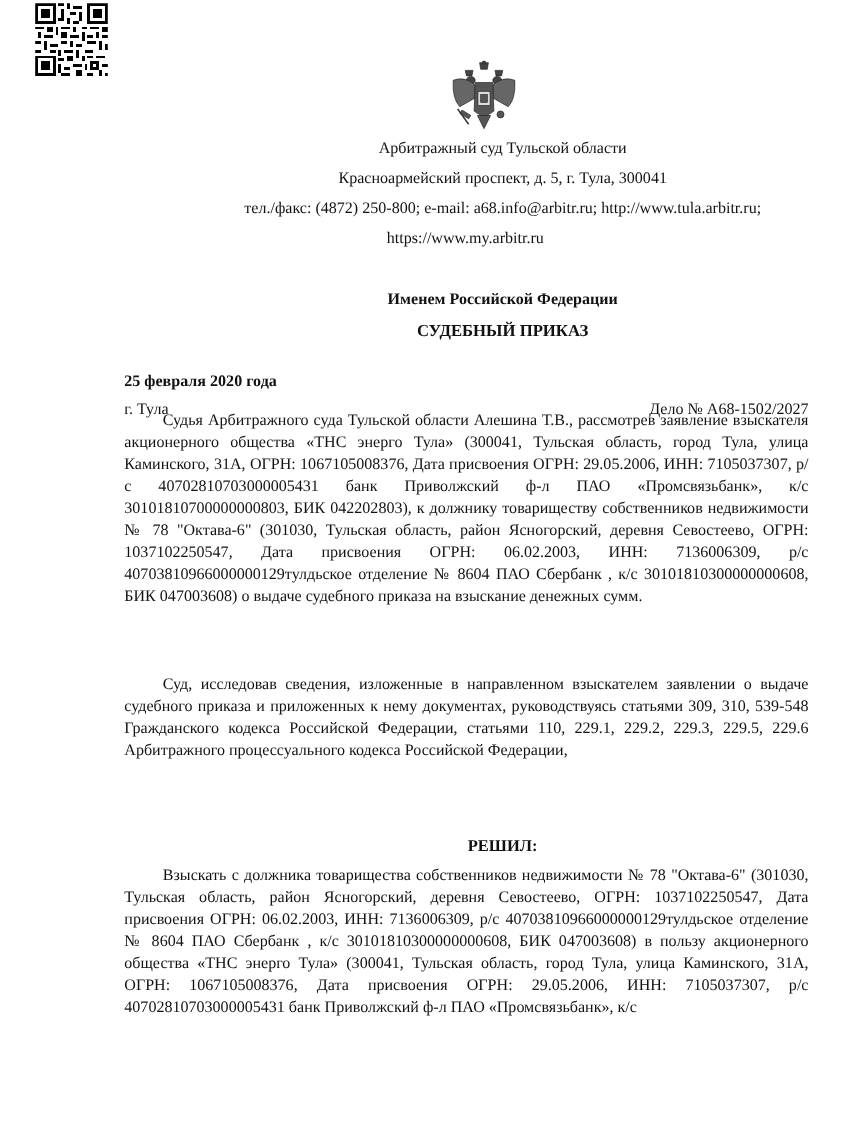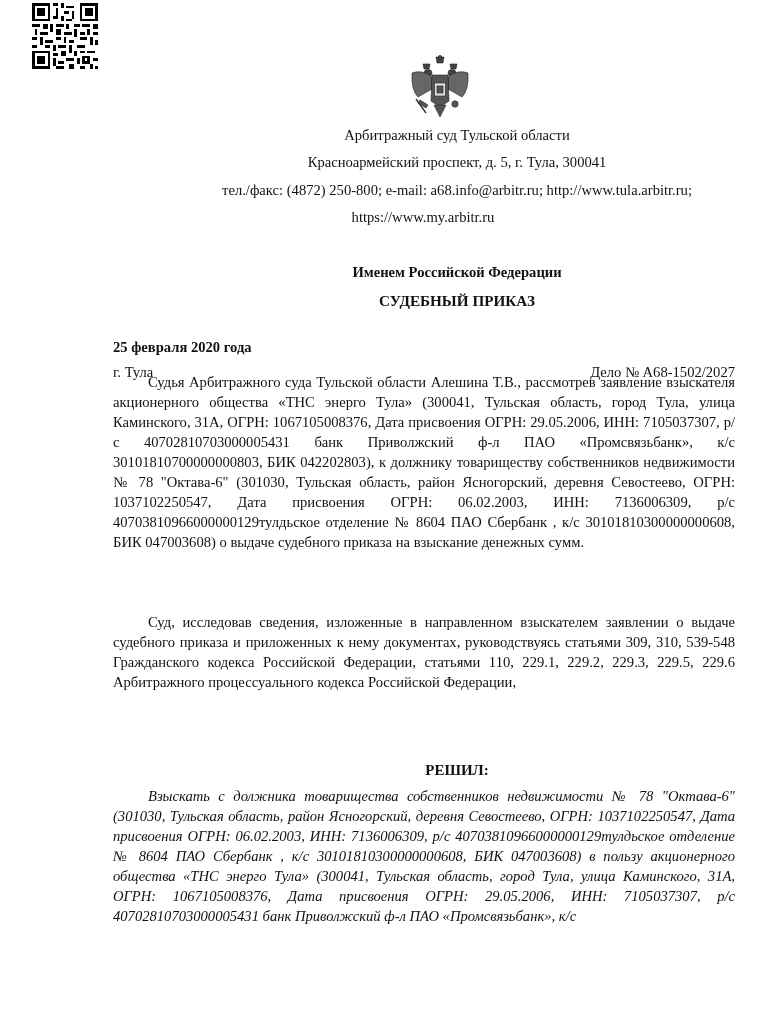--- a/index.html
+++ b/index.html
@@ -21,21 +21,21 @@
   .row { position: absolute; left: 113px; width: 622px; }
   .city-row { top: 320px; display: flex; justify-content: space-between; margin-top: 44px; }
   .date-row { top: 339px; font-weight: bold; }
   .para {
     position: absolute; left: 113px; width: 622px;
     line-height: 20px; text-align: justify; text-indent: 35px;
   }
   .p1 { top: 372px; }
   .p2 { top: 612px; }
   .decided { top: 762px; left: 70px; font-size: 15px; }
-  .p3 { top: 786px; font-style: italic; }
+  .p3 { top: 786px; }
 </style>
 </head>
 <body>
 
 <svg class="qr" viewBox="0 0 25 25" shape-rendering="crispEdges">
   <rect width="25" height="25" fill="#fff"></rect>
   <g fill="#000">
 
     <rect x="0" y="0" width="7" height="7"></rect>
       <rect x="1" y="1" width="5" height="5" fill="#fff"></rect>

